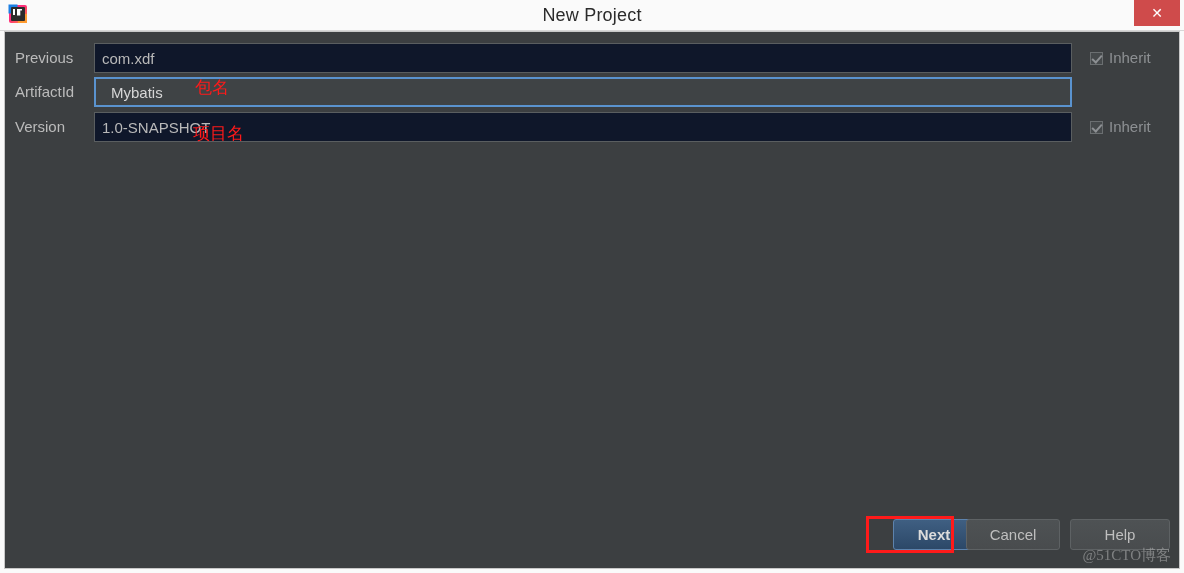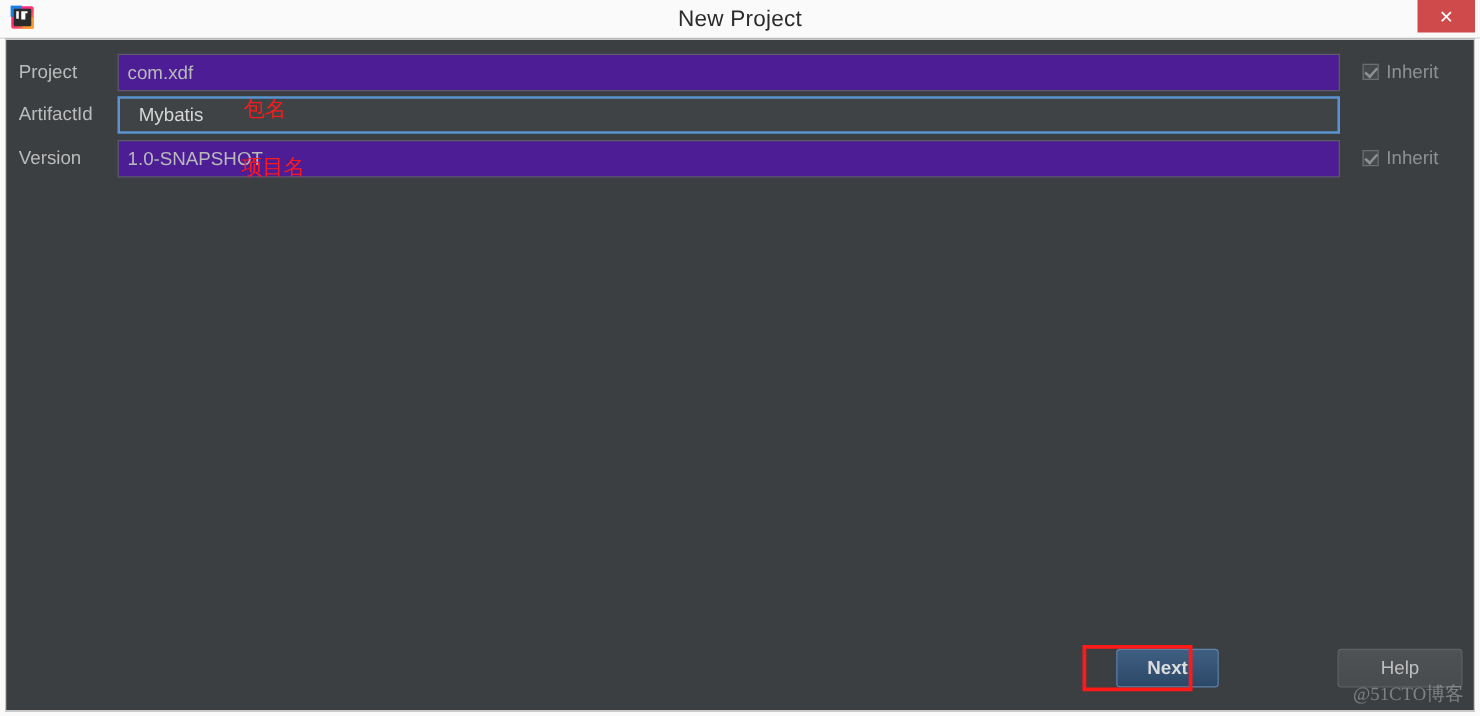--- a/index.html
+++ b/index.html
@@ -94,21 +94,21 @@
     color: #bbbbbb;
     white-space: nowrap;
   }
   .field-input {
     position: absolute;
     left: 89px;
     top: 0px;
     width: 978px;
     height: 30px;
     box-sizing: border-box;
-    background: #4c1d95;
+    background: #0f172a;
     border: 1px solid #5a5e60;
     color: #b9b9b9;
     font-size: 15px;
     line-height: 28px;
     padding: 0 0 0 7px;
     font-family: "Liberation Sans", sans-serif;
     outline: none;
   }
   .field-input.focused {
     border: 2px solid #5a93cf;
@@ -238,21 +238,21 @@
     </span>
 
     <div id="window-title">New Project</div>
 
     <div id="close-button">✕</div>
   </div>
 
   <div id="dialog-body">
 
     <div class="form-row" id="row-groupid">
-      <div class="field-label">Project</div>
+      <div class="field-label">Previous</div>
       <input class="field-input" type="text" id="input-groupid" value="com.xdf" style="">
       <div class="inherit-box">
         <span class="checkbox-glyph"></span><span>Inherit</span>
       </div>
     </div>
 
     <div class="form-row" id="row-artifactid">
       <div class="field-label">ArtifactId</div>
       <input class="field-input focused" type="text" id="input-artifactid" autofocus="" value="Mybatis" style="">
     </div>
@@ -262,20 +262,21 @@
       <input class="field-input" type="text" id="input-version" value="1.0-SNAPSHOT" style="">
       <div class="inherit-box">
         <span class="checkbox-glyph"></span><span>Inherit</span>
       </div>
     </div>
 
     <div class="annotation" id="annot-package">包名</div>
     <div class="annotation" id="annot-project">项目名</div>
 
     <div class="dlg-button" id="btn-next">Next</div>
+    <div class="dlg-button" id="btn-cancel">Cancel</div>
     <div class="dlg-button" id="btn-help">Help</div>
 
     <div id="next-highlight"></div>
 
     <div id="watermark">@51CTO博客</div>
   </div>
 
 </div>
 
 </body></html>

